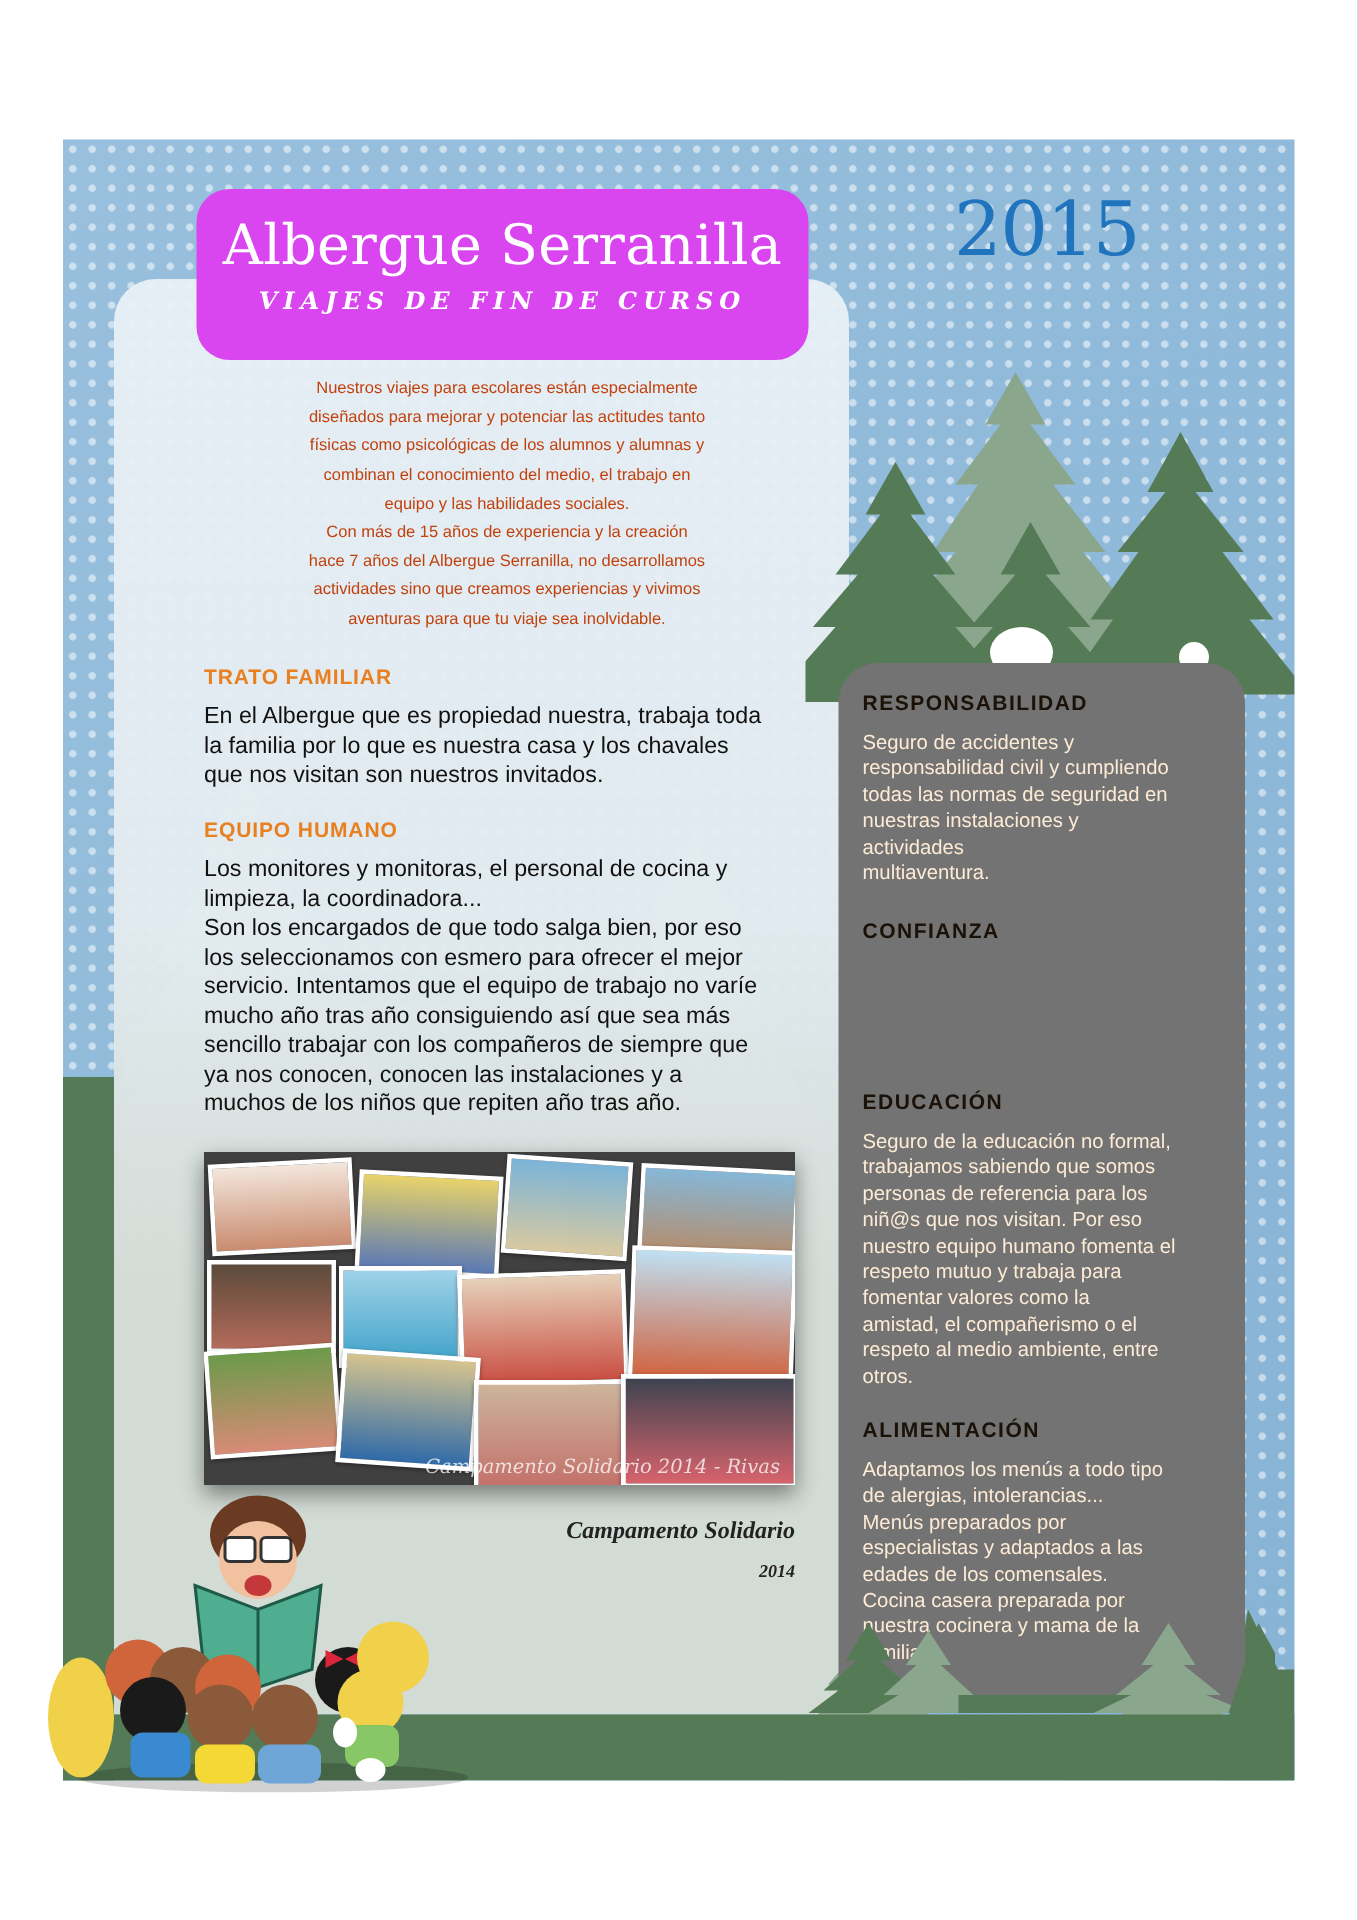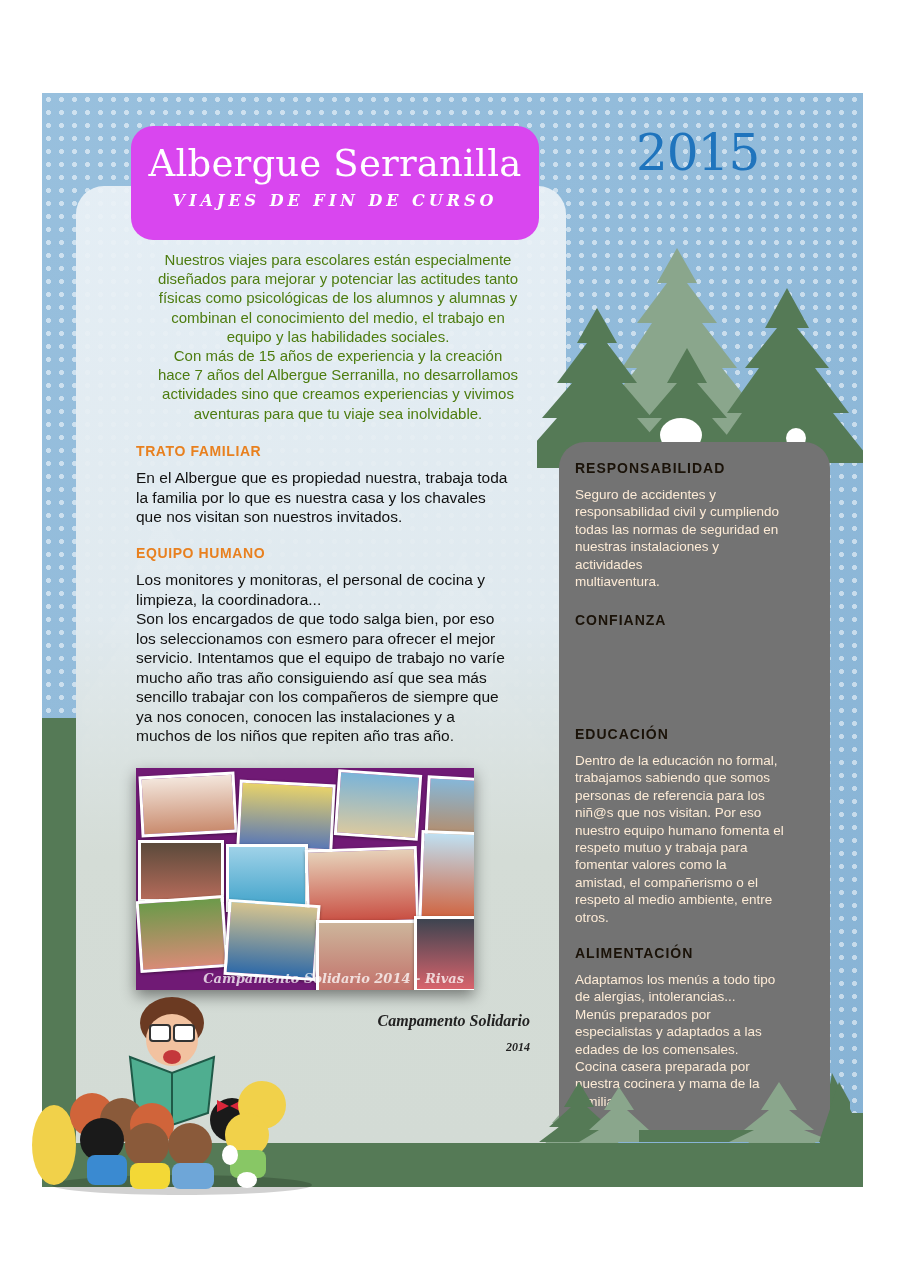--- a/index.html
+++ b/index.html
@@ -25,27 +25,27 @@
   .tree { position:absolute; }
 
   
   .header-box { position:absolute; left:131px; top:126px; width:408px; height:114px; background:#d946ef;
     border-radius:22px; text-align:center; color:#fff; z-index:3; }
   .header-title { font-family:"DejaVu Serif", serif; font-size:37px; margin-top:16px; letter-spacing:0.2px; }
   .header-sub { font-family:"DejaVu Serif", serif; font-style:italic; font-weight:bold; font-size:16px; letter-spacing:4px; margin-top:6px; }
 
   .year { position:absolute; left:636px; top:124px; font-family:"DejaVu Serif", serif; font-size:50px; color:#1f74bd; z-index:3; letter-spacing:-1px; }
 
-  .intro { position:absolute; left:133px; top:250px; width:410px; text-align:center; font-size:15px; line-height:19.2px; color:#4d7c0f; z-index:3; }
+  .intro { position:absolute; left:133px; top:250px; width:410px; text-align:center; font-size:11px; line-height:19.2px; color:#c2410c; z-index:3; }
 
   .sec-title { position:absolute; left:136px; font-size:14px; font-weight:bold; color:#e8801f; letter-spacing:0.6px; z-index:3; }
   .sec-body { position:absolute; left:136px; width:410px; font-size:15.5px; line-height:19.5px; color:#111; z-index:3; }
 
-  .collage { position:absolute; left:136px; top:768px; width:338px; height:222px; z-index:3;
-    box-shadow: 0 6px 14px rgba(0,0,0,0.45); background:#701a75; overflow:hidden;font-weight:bold; }
+  .collage { position:absolute; left:136px; top:768px; width:394px; height:222px; z-index:3;
+    box-shadow: 0 6px 14px rgba(0,0,0,0.45); background:#404040; overflow:hidden; }
   .photo { position:absolute; border:3px solid #fff; box-shadow:0 1px 3px rgba(0,0,0,0.4); }
   .collage-caption { position:absolute; right:10px; bottom:4px; font-family:"DejaVu Serif", serif; font-style:italic; font-size:13px; color:rgba(255,255,255,0.75); }
 
   .camp-caption { position:absolute; right:375px; top:1012px; text-align:right; font-family:Liberation Serif, serif; font-style:italic; font-weight:bold; color:#222; z-index:3; }
   .camp-caption .l1 { font-size:16px; }
   .camp-caption .l2 { font-size:12px; margin-top:10px; }
 
   .cartoon { position:absolute; left:32px; top:995px; width:290px; height:200px; z-index:4; }
 
   
@@ -189,21 +189,21 @@
       <div>actividades</div>
       <div>multiaventura.</div>
     </div>
   </div>
   <div class="card-sec" style="top:170px;">
     <div class="card-title">CONFIANZA</div>
   </div>
   <div class="card-sec" style="top:284px;">
     <div class="card-title">EDUCACIÓN</div>
     <div class="card-body">
-      <div>Dentro de la educación no formal,</div>
+      <div>Seguro de la educación no formal,</div>
       <div>trabajamos sabiendo que somos</div>
       <div>personas de referencia para los</div>
       <div>niñ@s que nos visitan. Por eso</div>
       <div>nuestro equipo humano fomenta el</div>
       <div>respeto mutuo y trabaja para</div>
       <div>fomentar valores como la</div>
       <div>amistad, el compañerismo o el</div>
       <div>respeto al medio ambiente, entre</div>
       <div>otros.</div>
     </div>

